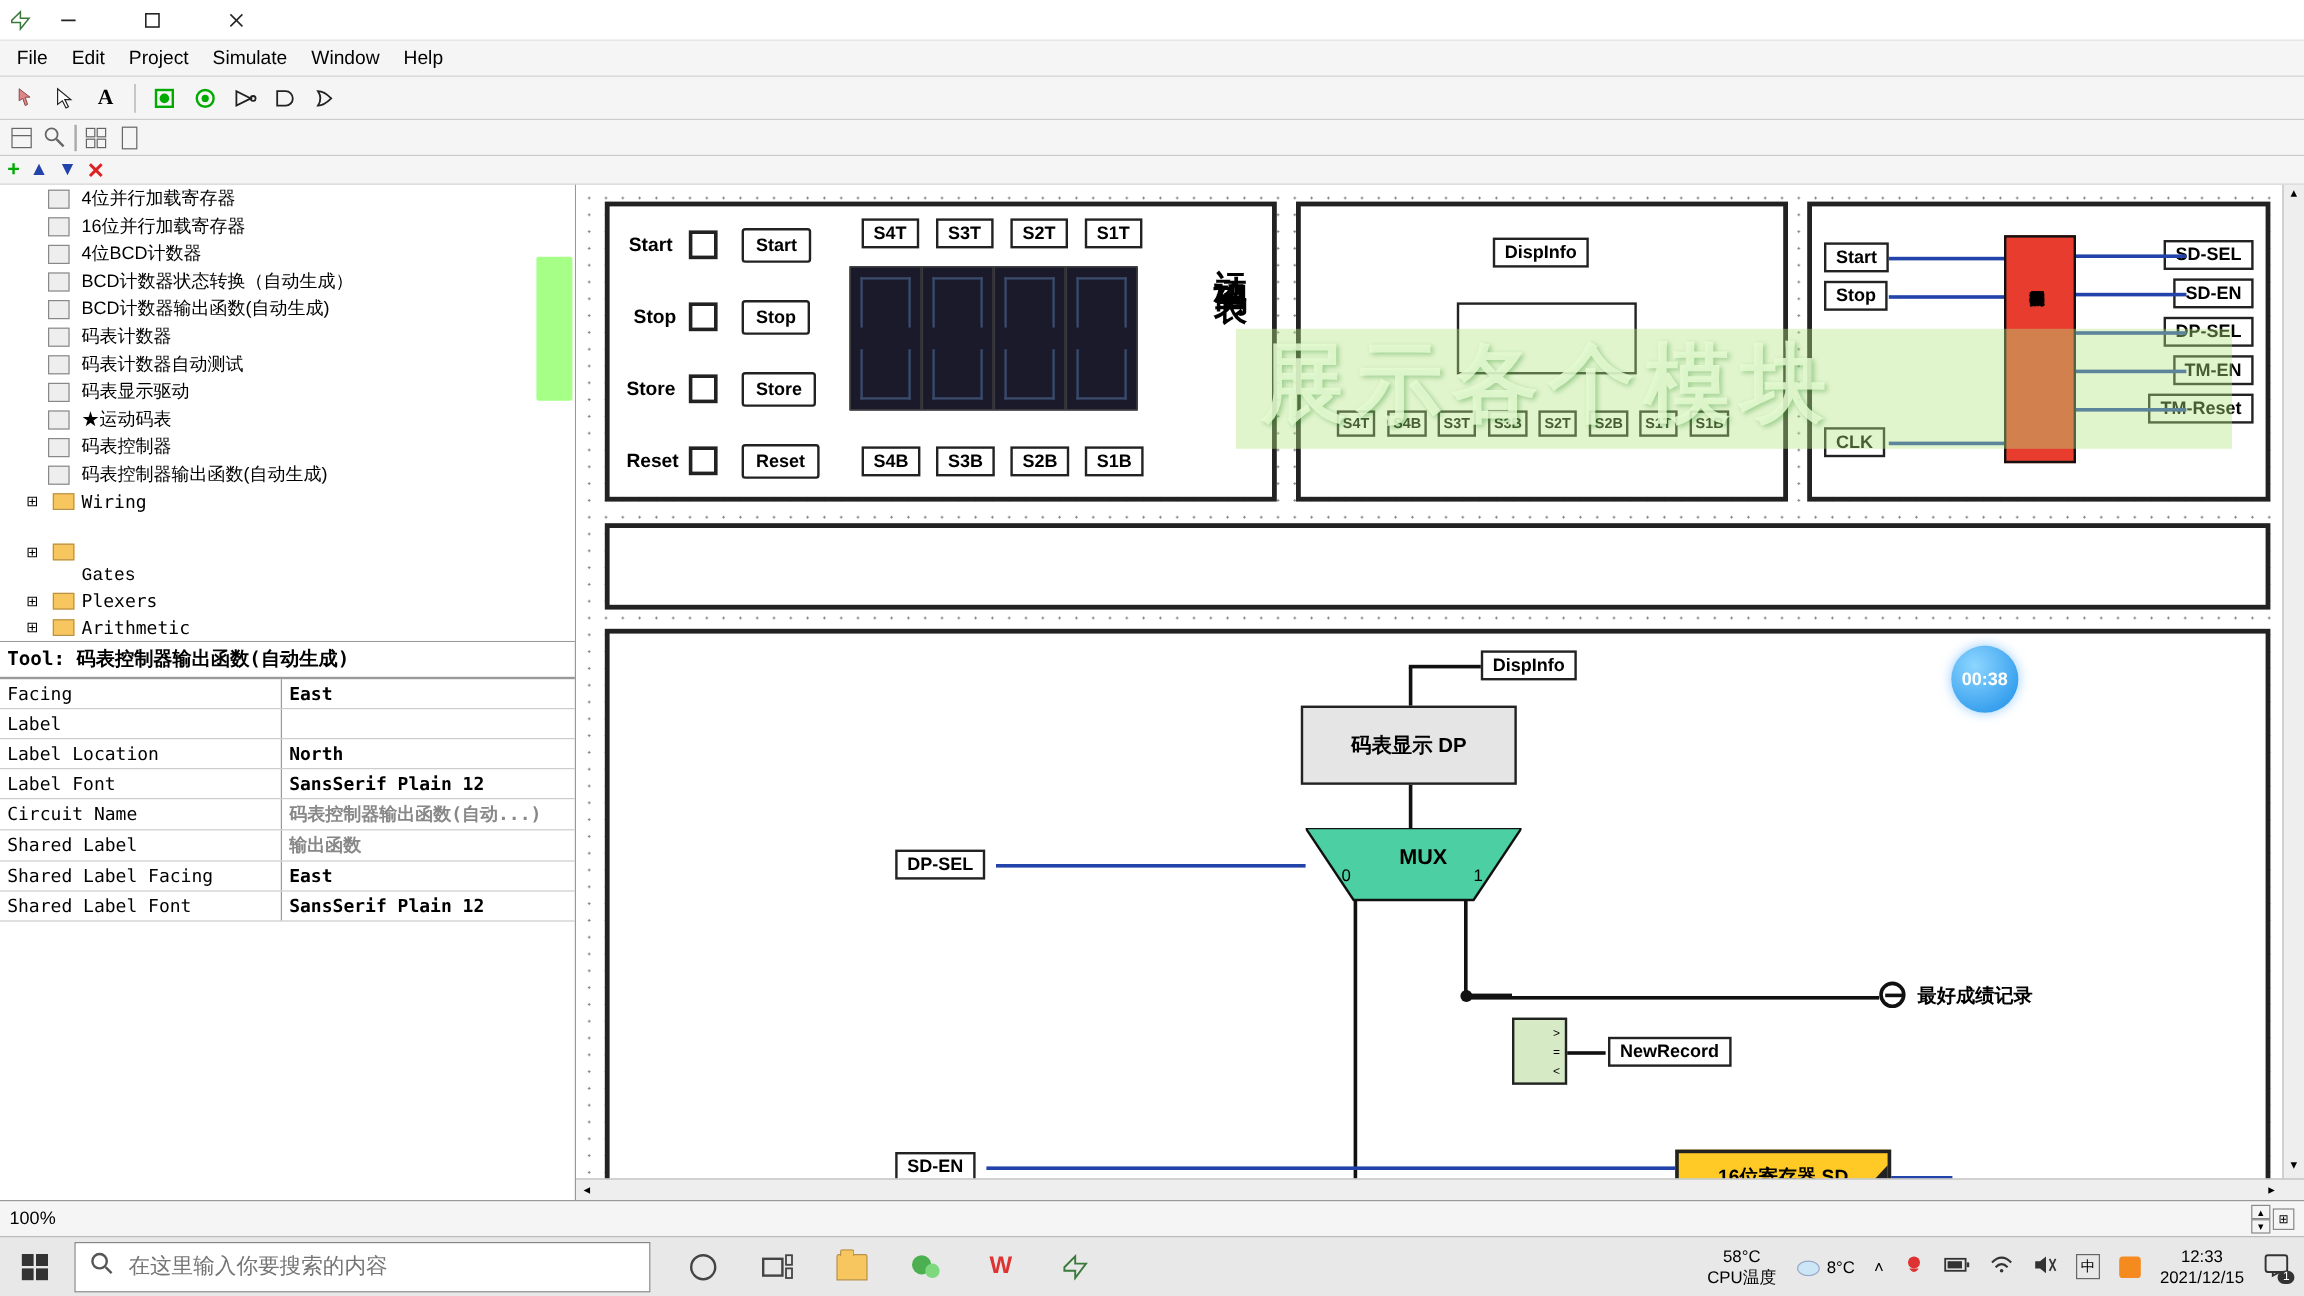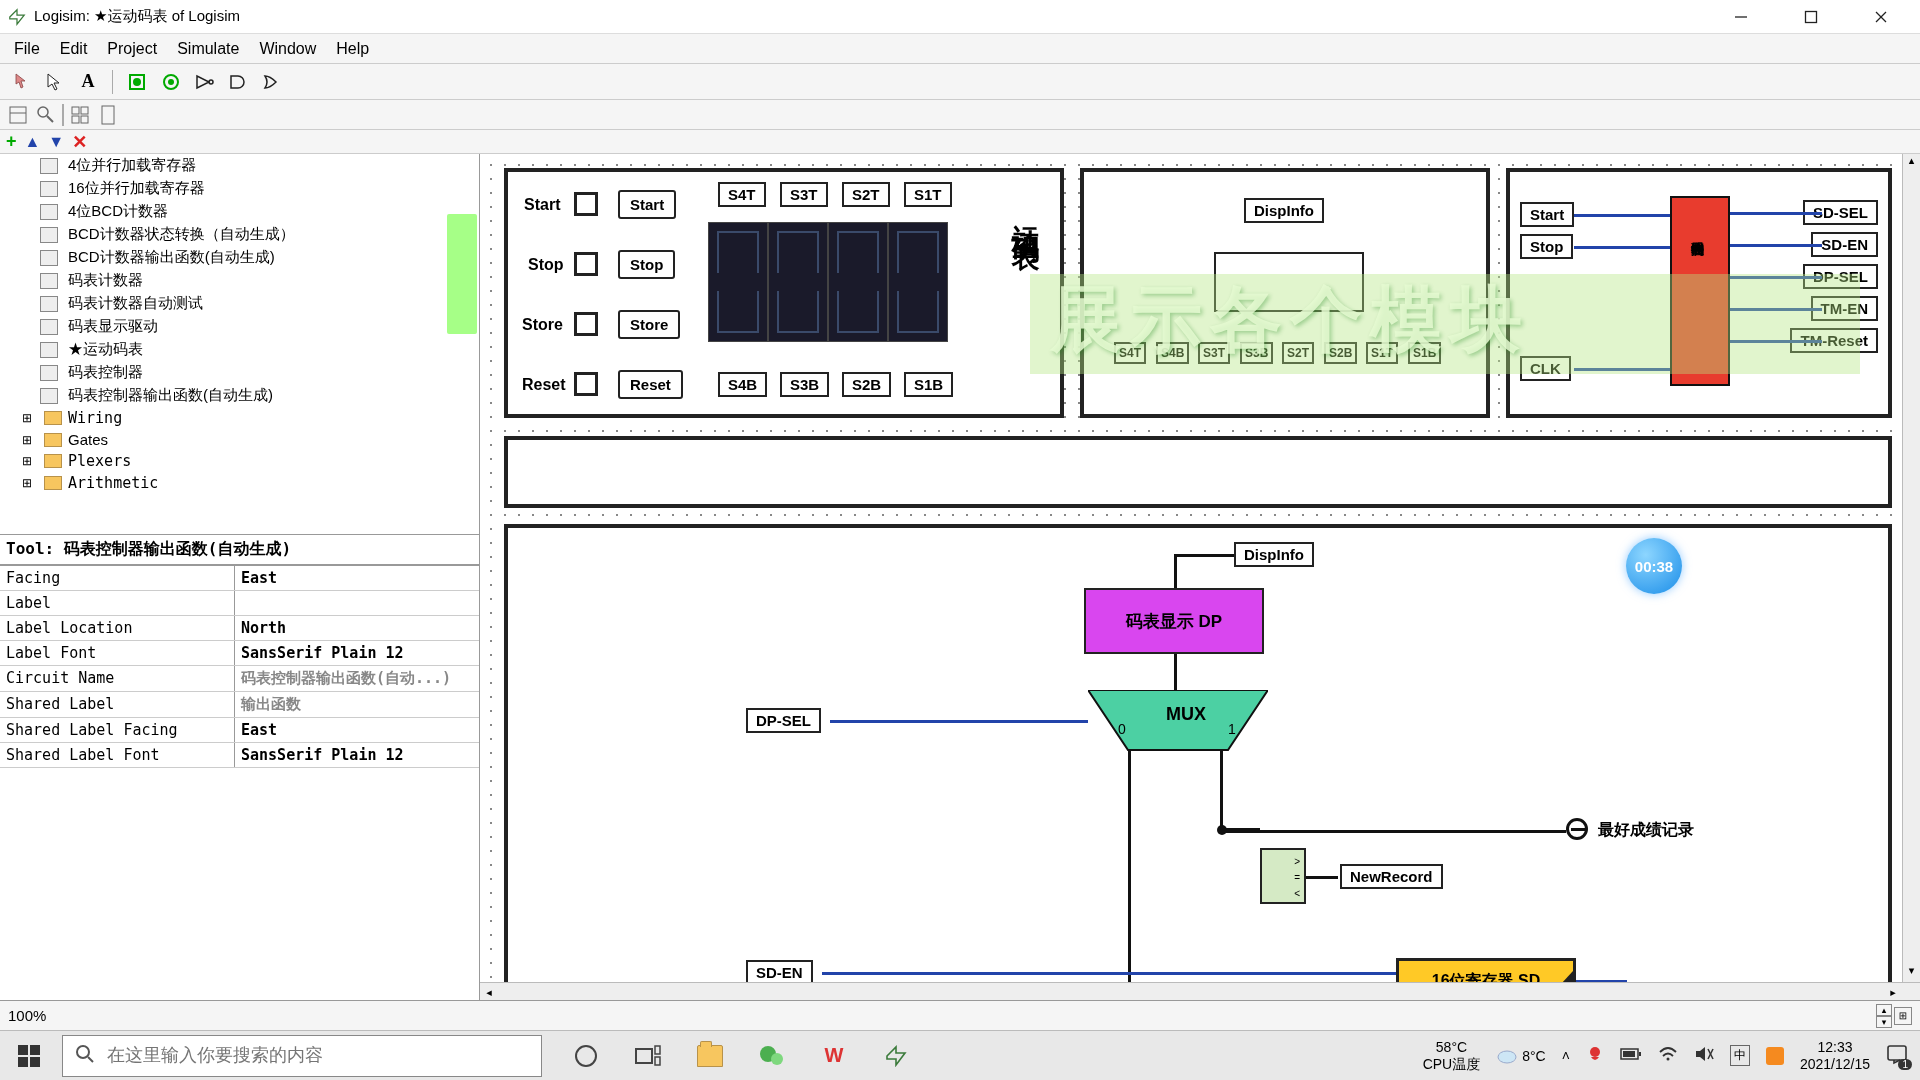--- a/index.html
+++ b/index.html
@@ -91,21 +91,21 @@
 .taskbar { position: absolute; bottom: 0; left: 0; right: 0; height: 50px; background: #e8e8e8; display: flex; align-items: center; border-top: 1px solid #bbb; }
 .start-btn { width: 58px; height: 50px; display: flex; align-items: center; justify-content: center; font-size: 20px; }
 .search-box { flex: 0 0 480px; height: 42px; border: 1px solid #888; background: #fff; display: flex; align-items: center; padding: 0 12px; gap: 12px; margin-left: 4px; }
 .search-box input { border: none; outline: none; font-size: 18px; flex: 1; background: transparent; }
 .tb-icons { display: flex; align-items: center; gap: 30px; margin-left: 28px; }
 .tb-icon { width: 32px; height: 32px; display: flex; align-items: center; justify-content: center; font-size: 22px; }
 .tb-right { margin-left: auto; display: flex; align-items: center; gap: 16px; padding-right: 12px; font-size: 14px; }
 .sys-temp { text-align: center; line-height: 1.2; }
 
 
-.greenbox { position:absolute; background:#d946ef; border:2px solid #222; display:flex; align-items:center; justify-content:center; font-weight:bold; font-size:17px;}
+.greenbox { position:absolute; background:#e5e5e5; border:2px solid #222; display:flex; align-items:center; justify-content:center; font-weight:bold; font-size:17px;}
 .goldbox { position:absolute; background:#ffc926; border:3px solid #222; display:flex; align-items:center; justify-content:center; font-weight:bold; font-size:16px; }
 .comp-box { position:absolute; background:#d5eac5; border:2px solid #222; }
 
 .wire-h { position:absolute; height:3px; background:#24a; }
 .wire-v { position:absolute; width:3px; background:#24a; }
 .wire-hb { position:absolute; height:3px; background:#111; }
 .wire-vb { position:absolute; width:3px; background:#111; }
 .node { position:absolute; width:10px; height:10px; background:#111; border-radius:50%; transform: translate(-50%,-50%);}
 
 .redchip { position:absolute; background:#e83c2e; border:2px solid #111; }
@@ -121,21 +121,20 @@
 </style>
 </head>
 <body>
 
 <div class="titlebar">
   <span class="titlebar-icon">
     <svg viewBox="0 0 20 20">
         <path d="M2 10 L10 2 L10 8 L18 8 L10 18 L10 12 L2 12 Z" fill="none" stroke="#3a7a3a" stroke-width="1.4"></path>
       </svg>
   </span>
-  <span class="titlebar-text">Logisim: ★运动码表 of Logisim</span>
   <div class="win-btns">
     <div class="win-btn">
         <svg width="14" height="14">
           <line x1="1" y1="7" x2="13" y2="7" stroke="#222" stroke-width="1.3"></line>
         </svg>
       </div>
     <div class="win-btn">
         <svg width="14" height="14">
           <rect x="1.5" y="1.5" width="11" height="11" fill="none" stroke="#222" stroke-width="1.3"></rect>
         </svg>
@@ -273,21 +272,21 @@
         </div>
       <div class="tree-item">
           <span>码表控制器输出函数(自动生成)</span>
         </div>
       <div class="tree-lib">
           <span class="tree-folder-icon"></span>
           <span style="font-family:monospace;">Wiring</span>
         </div>
       <div class="tree-lib">
           <span class="tree-folder-icon"></span>
-          <span style="font-family:Liberation Sans, sans-serif;">Gates</span>
+          <span style="font-family:Liberation Mono, monospace;margin-top:40px;">Gates</span>
         </div>
       <div class="tree-lib">
           <span class="tree-folder-icon"></span>
           <span style="font-family:monospace;">Plexers</span>
         </div>
       <div class="tree-lib">
           <span class="tree-folder-icon"></span>
           <span style="font-family:monospace;">Arithmetic</span>
         </div>
       <div class="scroll-thumb"></div>

